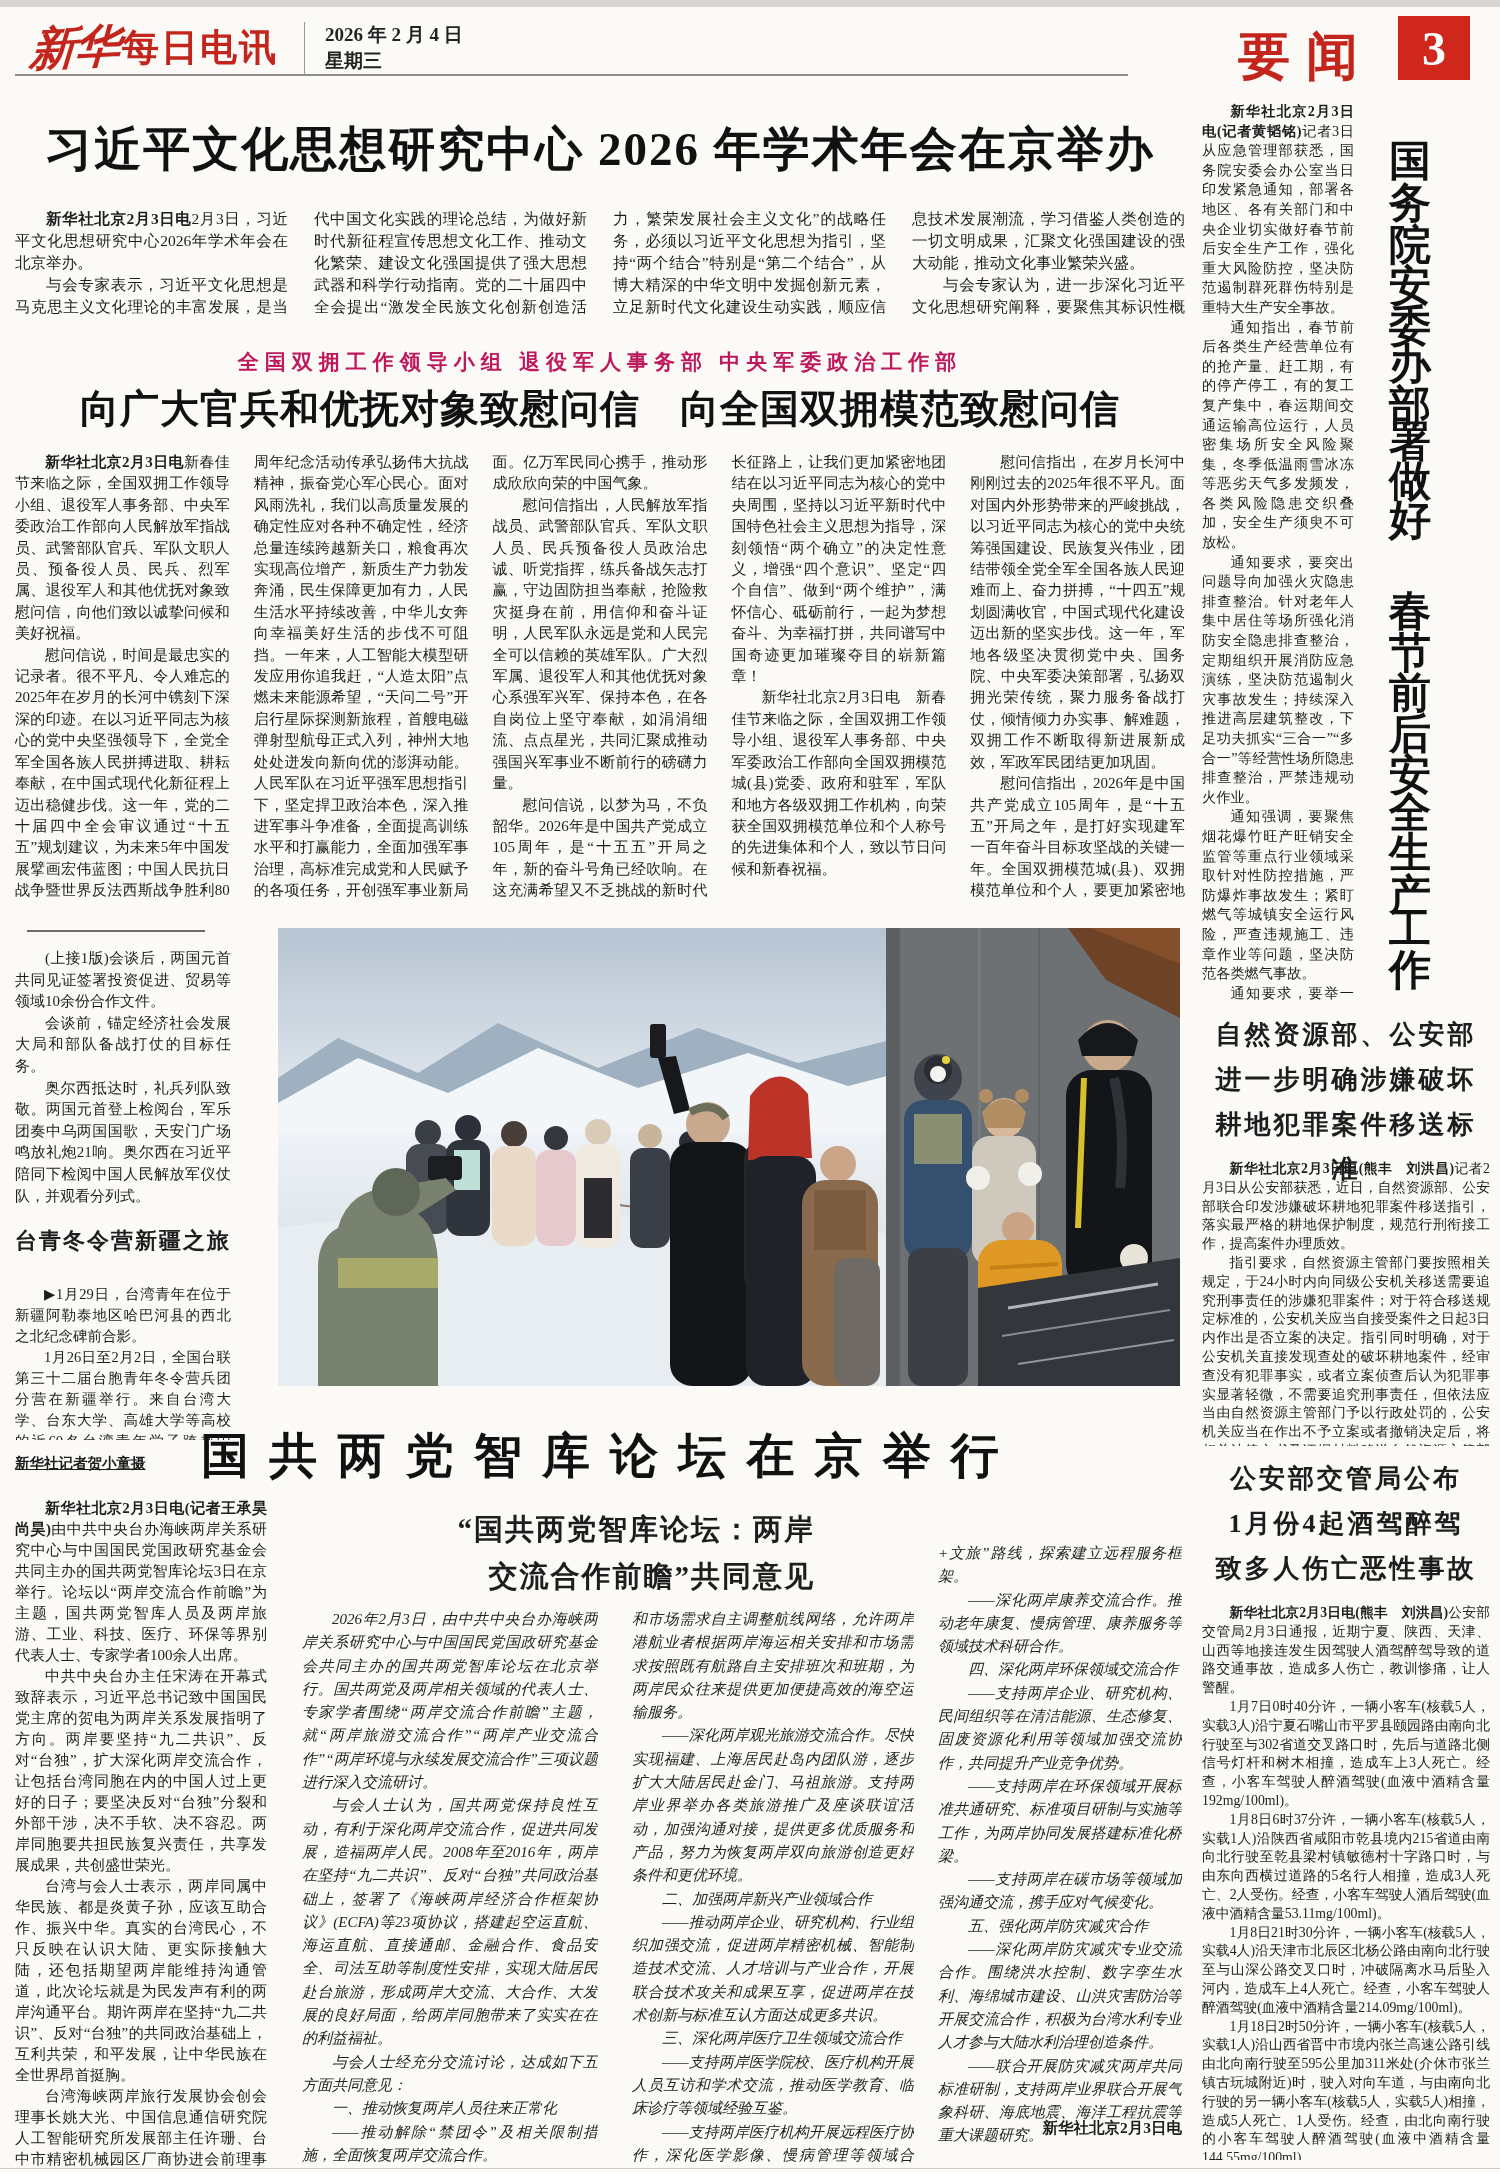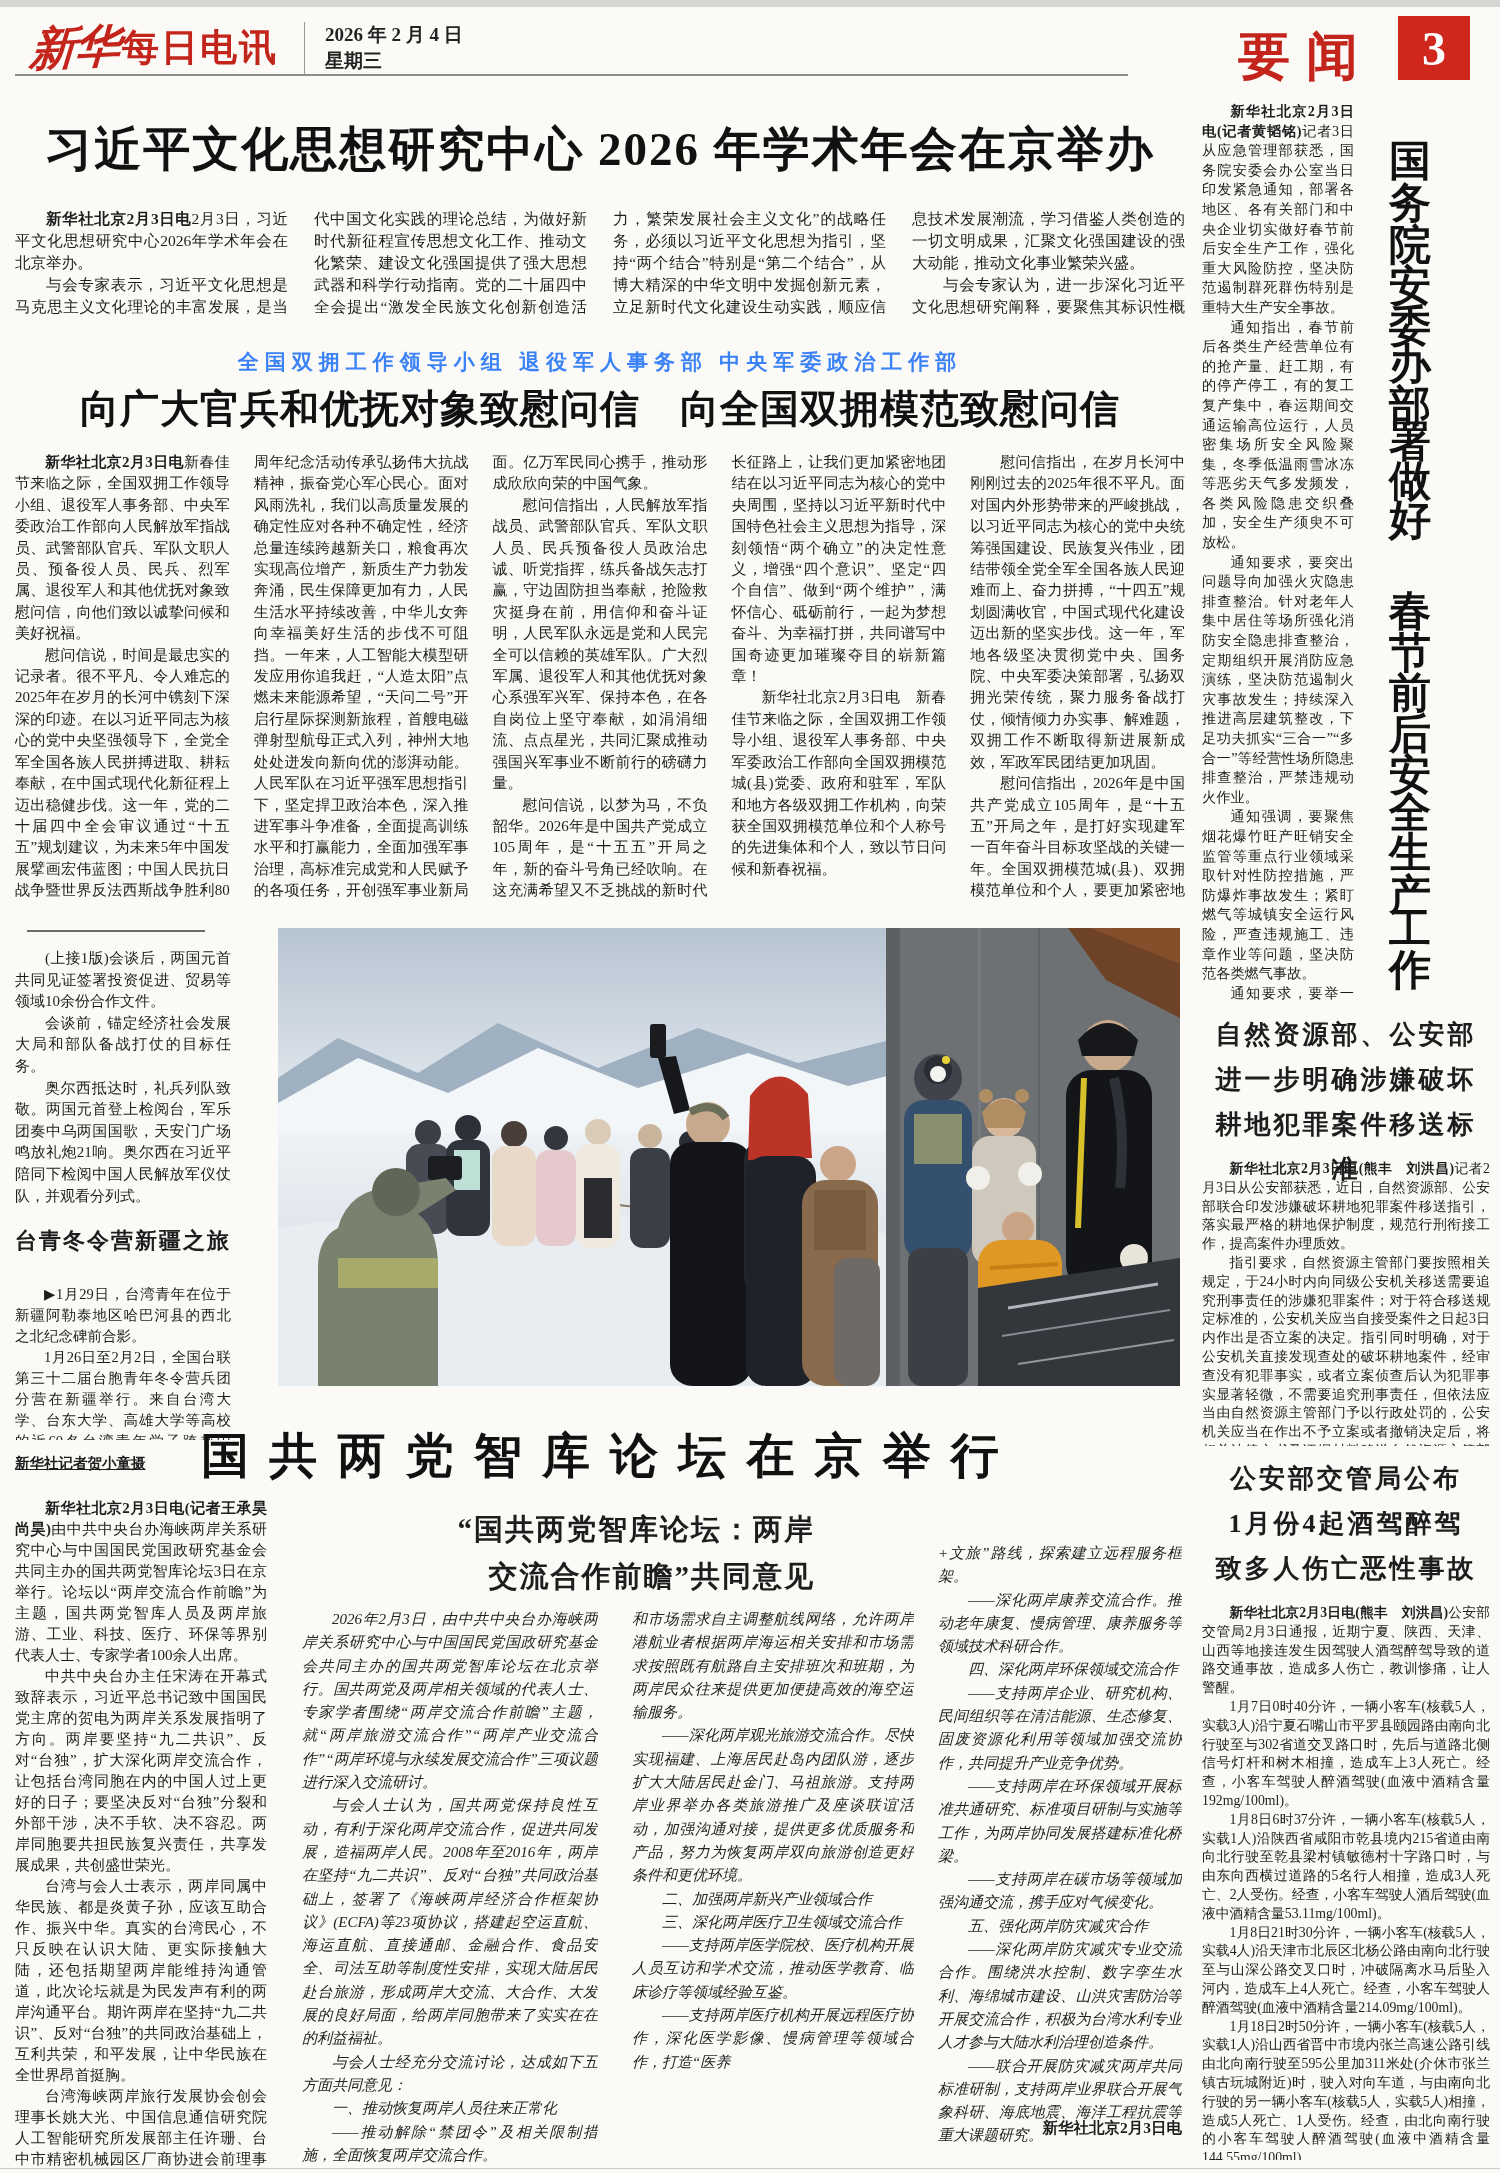--- a/index.html
+++ b/index.html
@@ -26,21 +26,21 @@
   h1,h2,h3{margin:0;font-weight:900;color:#111;}
 
   
   .a1-head{position:absolute;left:15px;top:118px;width:1170px;text-align:center;
            font-size:47px;letter-spacing:2px;}
   .a1-body{position:absolute;left:15px;top:208px;width:1170px;height:118px;overflow:hidden;
            column-count:4;column-gap:26px;column-fill:auto;font-size:15.5px;line-height:22px;}
 
   
   .a2-kicker{position:absolute;left:15px;top:348px;width:1170px;text-align:center;
-             font-size:21px;font-weight:700;letter-spacing:6px;color:#3b82f6;}
+             font-size:21px;font-weight:700;letter-spacing:6px;color:#be185d;}
   .a2-head{position:absolute;left:15px;top:382px;width:1170px;text-align:center;
            font-size:39px;letter-spacing:1px;}
   .a2-body{position:absolute;left:15px;top:452px;width:1170px;height:466px;overflow:hidden;
            column-count:5;column-gap:24px;column-fill:auto;font-size:15px;line-height:21.4px;}
 
   
   .left-strip{position:absolute;left:15px;top:924px;width:216px;}
   .strip-rule{width:178px;height:2px;background:#6f6d6a;margin:6px 0 16px 12px;}
   .cont-body{font-size:15px;line-height:21.6px;height:256px;overflow:hidden;}
   .tq-title{margin-top:22px;text-align:center;font-size:22px;font-weight:700;letter-spacing:2px;}
@@ -267,20 +267,21 @@
       <p>与会人士认为，国共两党保持良性互动，有利于深化两岸交流合作，促进共同发展，造福两岸人民。2008年至2016年，两岸在坚持“九二共识”、反对“台独”共同政治基础上，签署了《海峡两岸经济合作框架协议》(ECFA)等23项协议，搭建起空运直航、海运直航、直接通邮、金融合作、食品安全、司法互助等制度性安排，实现大陆居民赴台旅游，形成两岸大交流、大合作、大发展的良好局面，给两岸同胞带来了实实在在的利益福祉。</p>
       <p>与会人士经充分交流讨论，达成如下五方面共同意见：</p>
       <p>一、推动恢复两岸人员往来正常化</p>
       <p>——推动解除“禁团令”及相关限制措施，全面恢复两岸交流合作。</p>
       <p>——尽快全面恢复及新增两岸空运客运直航航点。按照两岸民众</p>
     </div>
   <div class="kai kai-b cont">
       <p>和市场需求自主调整航线网络，允许两岸港航业者根据两岸海运相关安排和市场需求按照既有航路自主安排班次和班期，为两岸民众往来提供更加便捷高效的海空运输服务。</p>
       <p>——深化两岸观光旅游交流合作。尽快实现福建、上海居民赴岛内团队游，逐步扩大大陆居民赴金门、马祖旅游。支持两岸业界举办各类旅游推广及座谈联谊活动，加强沟通对接，提供更多优质服务和产品，努力为恢复两岸双向旅游创造更好条件和更优环境。</p>
       <p>二、加强两岸新兴产业领域合作</p>
+      <p>——推动两岸企业、研究机构、行业组织加强交流，促进两岸精密机械、智能制造技术交流、人才培训与产业合作，开展联合技术攻关和成果互享，促进两岸在技术创新与标准互认方面达成更多共识。</p>
       <p>三、深化两岸医疗卫生领域交流合作</p>
       <p>——支持两岸医学院校、医疗机构开展人员互访和学术交流，推动医学教育、临床诊疗等领域经验互鉴。</p>
       <p>——支持两岸医疗机构开展远程医疗协作，深化医学影像、慢病管理等领域合作，打造“医养</p>
     </div>
   <div class="kai kai-c cont">
       <p>+文旅”路线，探索建立远程服务框架。</p>
       <p>——深化两岸康养交流合作。推动老年康复、慢病管理、康养服务等领域技术科研合作。</p>
       <p>四、深化两岸环保领域交流合作</p>
       <p>——支持两岸企业、研究机构、民间组织等在清洁能源、生态修复、固废资源化利用等领域加强交流协作，共同提升产业竞争优势。</p>
       <p>——支持两岸在环保领域开展标准共通研究、标准项目研制与实施等工作，为两岸协同发展搭建标准化桥梁。</p>

